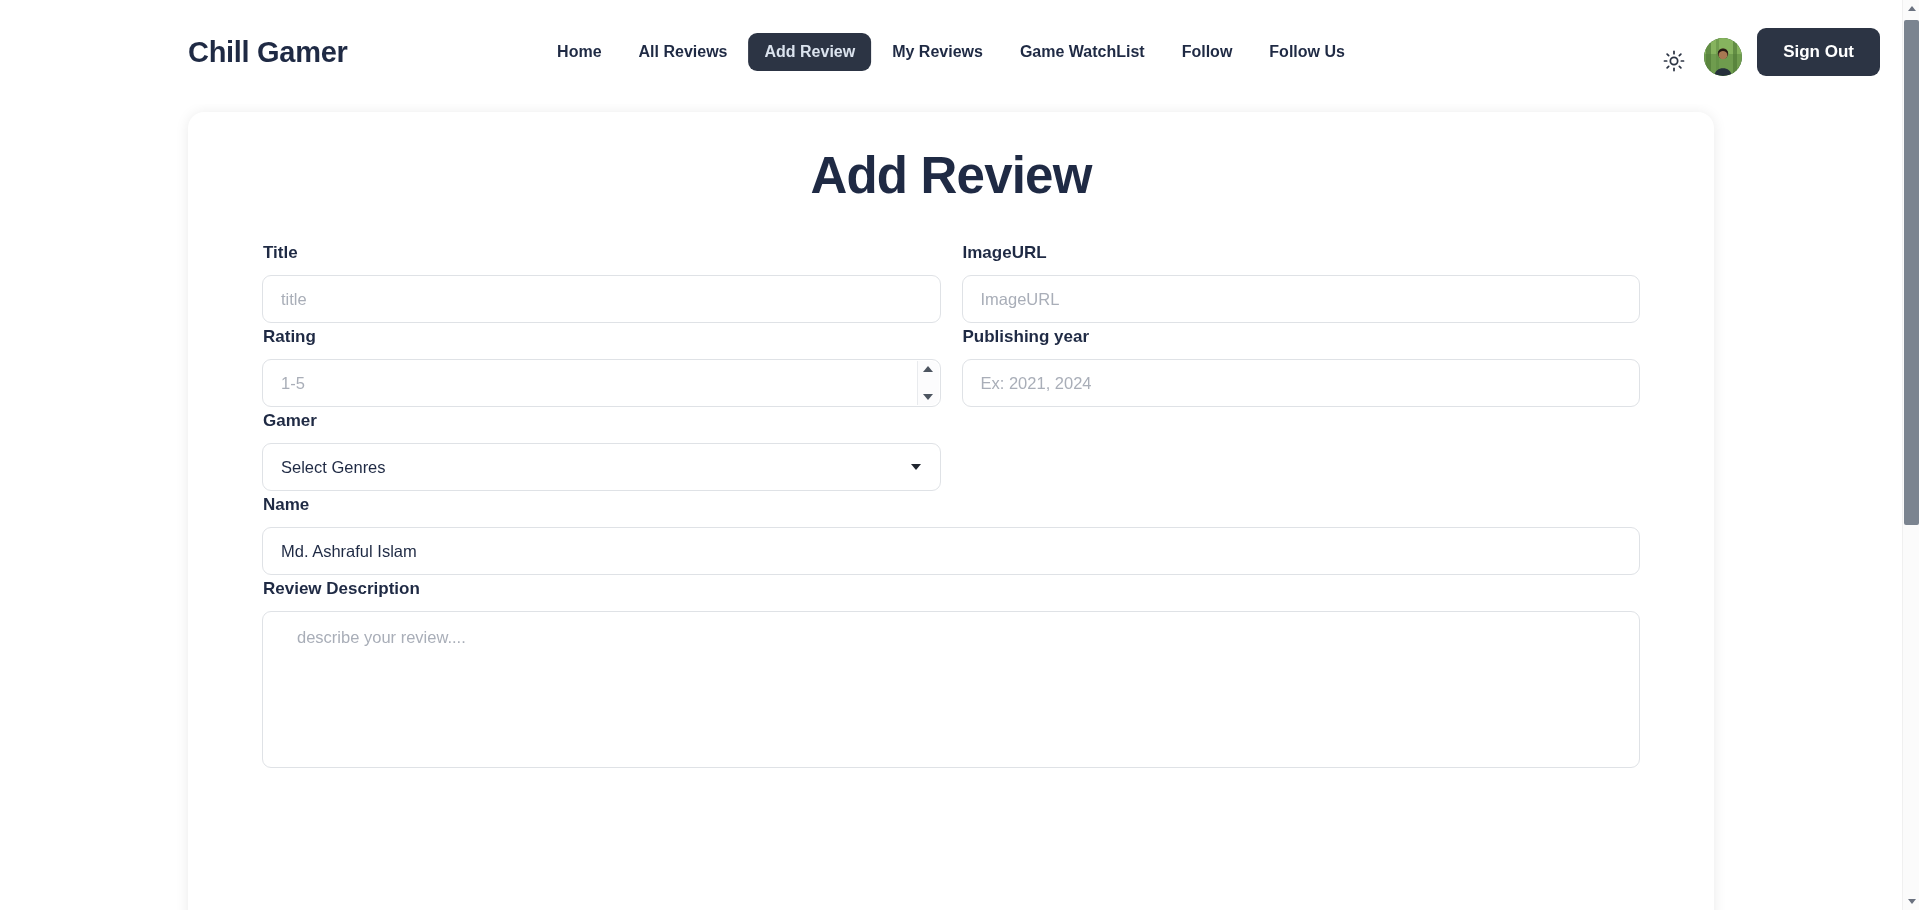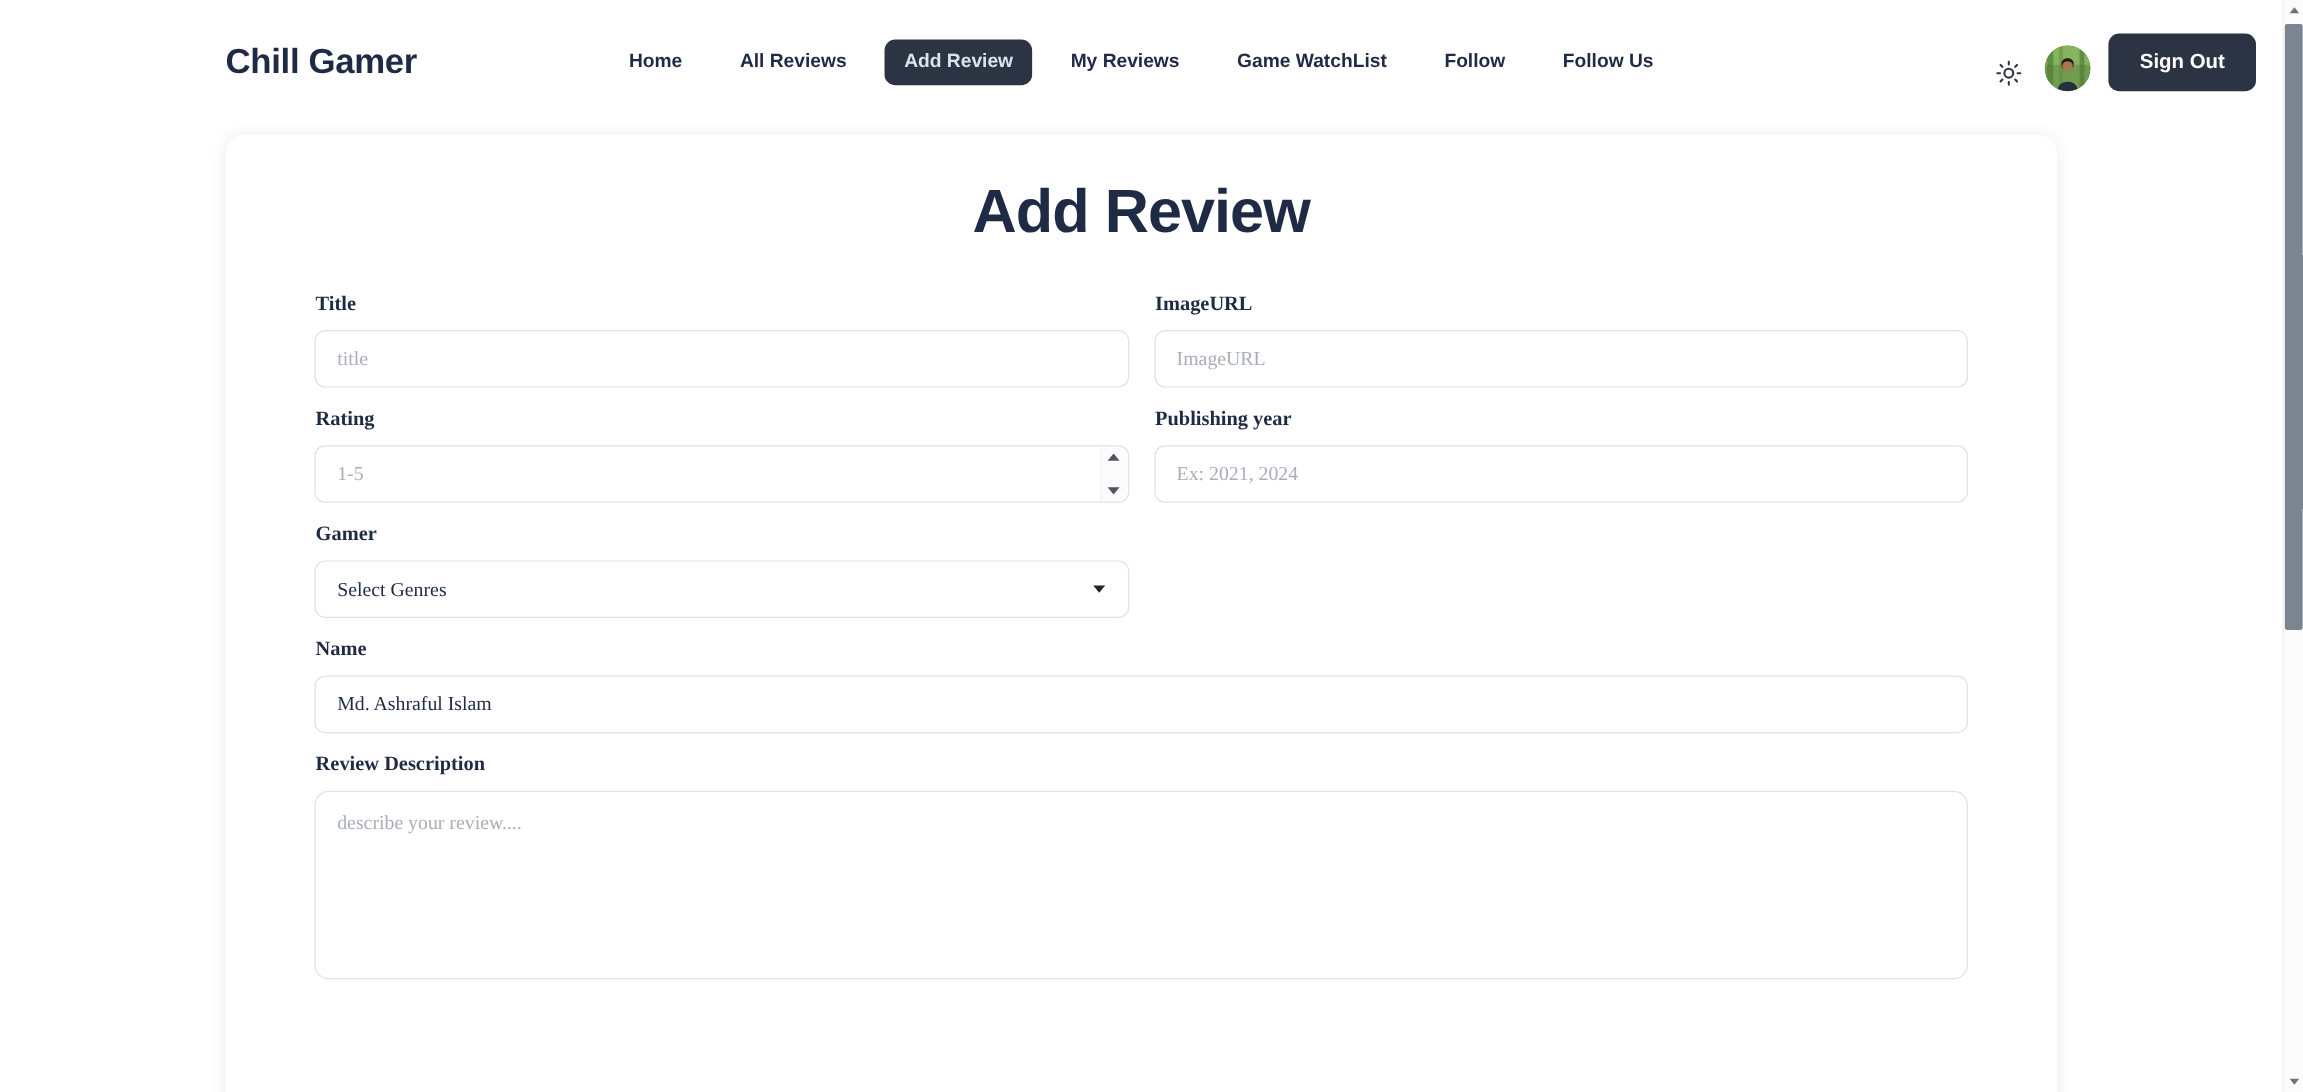--- a/index.html
+++ b/index.html
@@ -43,21 +43,21 @@
     color: #1f2a44;
     letter-spacing: -0.3px;
     white-space: nowrap;
   }
 
   .nav-links {
     position: absolute;
     left: 50%;
     transform: translateX(-50%);
     display: flex;
-    gap: 16px;
+    gap: 5px;
   }
 
   .nav-link {
     font-size: 16px;
     font-weight: 700;
     color: #1f2a44;
     padding: 11px 16px;
     border-radius: 9px;
     white-space: nowrap;
     cursor: pointer;
@@ -129,21 +129,21 @@
   }
 
   
   .form-grid {
     display: grid;
     grid-template-columns: 1fr 1fr;
     column-gap: 21px;
     row-gap: 0px;
   }
 
-  .field { margin-bottom: 16px; font-family: Liberation Serif, serif; }
+  .field { margin-bottom: 4px; }
   .field.full { grid-column: 1 / -1; }
 
   .field-label {
     display: block;
     font-size: 17px;
     font-weight: 700;
     color: #1f2a44;
     margin-bottom: 12px;
     padding-left: 1px;
   }
@@ -223,24 +223,23 @@
     top: 50%;
     transform: translateY(-50%);
     width: 20px;
     height: 16px;
     border-radius: 2px;
     cursor: pointer;
   }
 
   textarea.input {
     height: 157px;
-    padding: 14px 18px;
+    padding: 14px 34px;
     line-height: 1.45;
     resize: none;
-    border-radius: 12px;
   }
 
   
   .scrollbar {
     position: absolute;
     right: 0; top: 0;
     width: 17px;
     height: 910px;
     background: #fbfbfb;
     border-left: 1px solid #f0f0f0;

